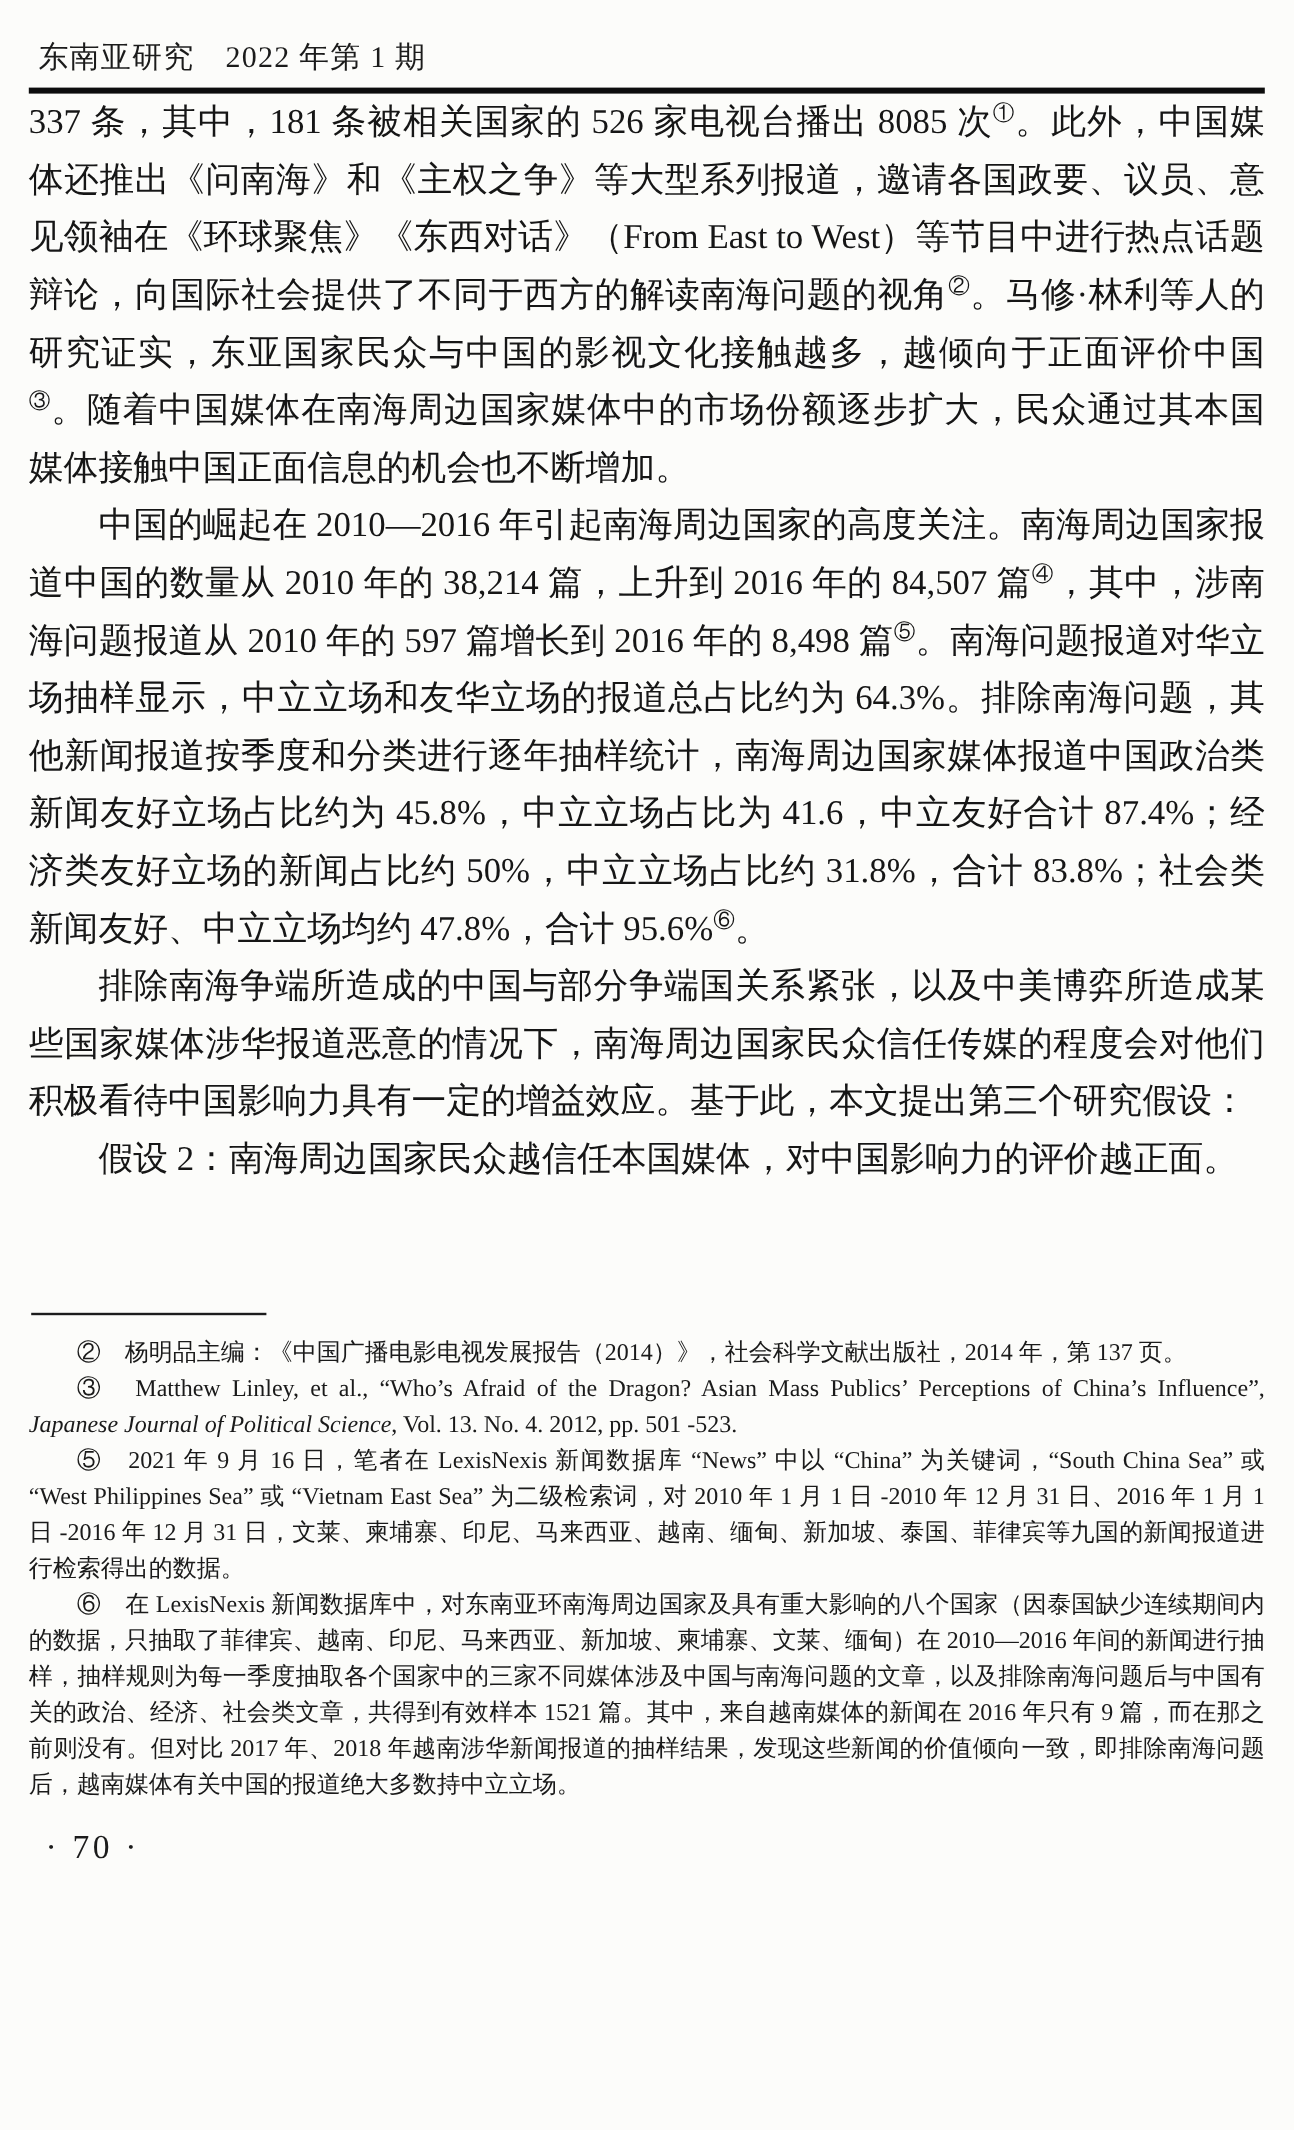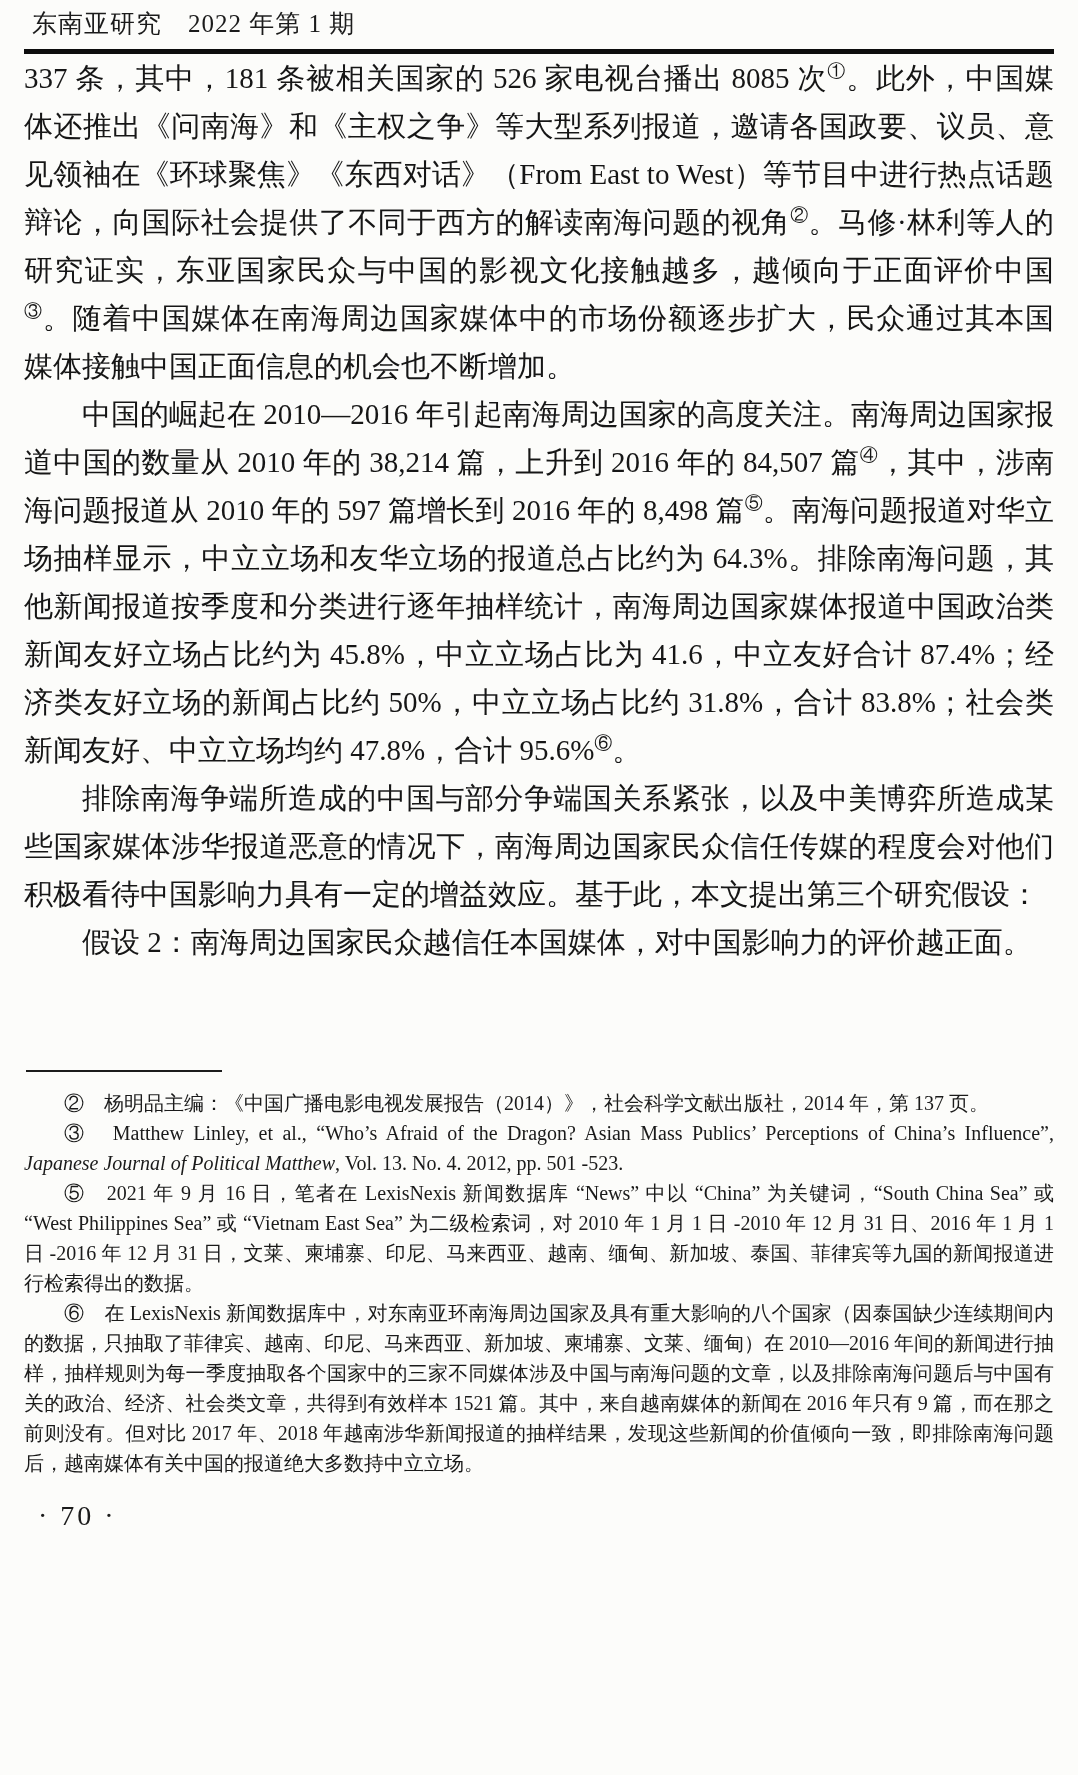--- a/index.html
+++ b/index.html
@@ -2,21 +2,21 @@
 <html lang="zh"><head>
 <meta charset="utf-8">
 <style>
   html, body { margin: 0; padding: 0; background: #d8d8d8; }
   .page {
     width: 1078px;
     height: 1775px;
     box-sizing: border-box;
     margin: 0 auto;
     background: #fcfcfa;
-    padding: 0 24px 0 24px;
+    padding: 24px 24px 0 24px;
     overflow: hidden;
     font-family: "Liberation Serif", "DejaVu Serif", serif;
     color: #141414;
   }
   .header {
     height: 40px;
     display: flex;
     align-items: flex-end;
     padding-left: 8px;
     font-size: 25px;
@@ -79,21 +79,21 @@
   <div class="main-text">
     <p class="body-para no-indent"><span>337 条，其中，181 条被相关国家的 526 家电视台播出 8085 次</span><sup class="fn-mark">①</sup><span>。此外，中国媒体还推出《问南海》和《主权之争》等大型系列报道，邀请各国政要、议员、意见领袖在《环球聚焦》《东西对话》（From East to West）等节目中进行热点话题辩论，向国际社会提供了不同于西方的解读南海问题的视角</span><sup class="fn-mark">②</sup><span>。马修·林利等人的研究证实，东亚国家民众与中国的影视文化接触越多，越倾向于正面评价中国</span><sup class="fn-mark">③</sup><span>。随着中国媒体在南海周边国家媒体中的市场份额逐步扩大，民众通过其本国媒体接触中国正面信息的机会也不断增加。</span></p>
     <p class="body-para"><span>中国的崛起在 2010—2016 年引起南海周边国家的高度关注。南海周边国家报道中国的数量从 2010 年的 38,214 篇，上升到 2016 年的 84,507 篇</span><sup class="fn-mark">④</sup><span>，其中，涉南海问题报道从 2010 年的 597 篇增长到 2016 年的 8,498 篇</span><sup class="fn-mark">⑤</sup><span>。南海问题报道对华立场抽样显示，中立立场和友华立场的报道总占比约为 64.3%。排除南海问题，其他新闻报道按季度和分类进行逐年抽样统计，南海周边国家媒体报道中国政治类新闻友好立场占比约为 45.8%，中立立场占比为 41.6，中立友好合计 87.4%；经济类友好立场的新闻占比约 50%，中立立场占比约 31.8%，合计 83.8%；社会类新闻友好、中立立场均约 47.8%，合计 95.6%</span><sup class="fn-mark">⑥</sup><span>。</span></p>
     <p class="body-para"><span>排除南海争端所造成的中国与部分争端国关系紧张，以及中美博弈所造成某些国家媒体涉华报道恶意的情况下，南海周边国家民众信任传媒的程度会对他们积极看待中国影响力具有一定的增益效应。基于此，本文提出第三个研究假设：</span></p>
     <p class="body-para"><span>假设 2：南海周边国家民众越信任本国媒体，对中国影响力的评价越正面。</span></p>
   </div>
 
   <div class="footnotes">
     <div class="fn-rule"></div>
     <p class="fn"><span>②　杨明品主编：《中国广播电影电视发展报告（2014）》，社会科学文献出版社，2014 年，第 137 页。</span></p>
-    <p class="fn"><span>③　Matthew Linley, et al., “Who’s Afraid of the Dragon? Asian Mass Publics’ Perceptions of China’s Influence”, </span><i>Japanese Journal of Political Matthew</i><span>, Vol. 13. No. 4. 2012, pp. 501 -523.</span></p>
+    <p class="fn"><span>③　Matthew Linley, et al., “Who’s Afraid of the Dragon? Asian Mass Publics’ Perceptions of China’s Influence”, </span><i>Japanese Journal of Political Science</i><span>, Vol. 13. No. 4. 2012, pp. 501 -523.</span></p>
     <p class="fn"><span>⑤　2021 年 9 月 16 日，笔者在 LexisNexis 新闻数据库 “News” 中以 “China” 为关键词，“South China Sea” 或 “West Philippines Sea” 或 “Vietnam East Sea” 为二级检索词，对 2010 年 1 月 1 日 -2010 年 12 月 31 日、2016 年 1 月 1 日 -2016 年 12 月 31 日，文莱、柬埔寨、印尼、马来西亚、越南、缅甸、新加坡、泰国、菲律宾等九国的新闻报道进行检索得出的数据。</span></p>
     <p class="fn"><span>⑥　在 LexisNexis 新闻数据库中，对东南亚环南海周边国家及具有重大影响的八个国家（因泰国缺少连续期间内的数据，只抽取了菲律宾、越南、印尼、马来西亚、新加坡、柬埔寨、文莱、缅甸）在 2010—2016 年间的新闻进行抽样，抽样规则为每一季度抽取各个国家中的三家不同媒体涉及中国与南海问题的文章，以及排除南海问题后与中国有关的政治、经济、社会类文章，共得到有效样本 1521 篇。其中，来自越南媒体的新闻在 2016 年只有 9 篇，而在那之前则没有。但对比 2017 年、2018 年越南涉华新闻报道的抽样结果，发现这些新闻的价值倾向一致，即排除南海问题后，越南媒体有关中国的报道绝大多数持中立立场。</span></p>
   </div>
 
   <div class="page-number">
     <span>· 70 ·</span>
   </div>
 
 </div>
 

